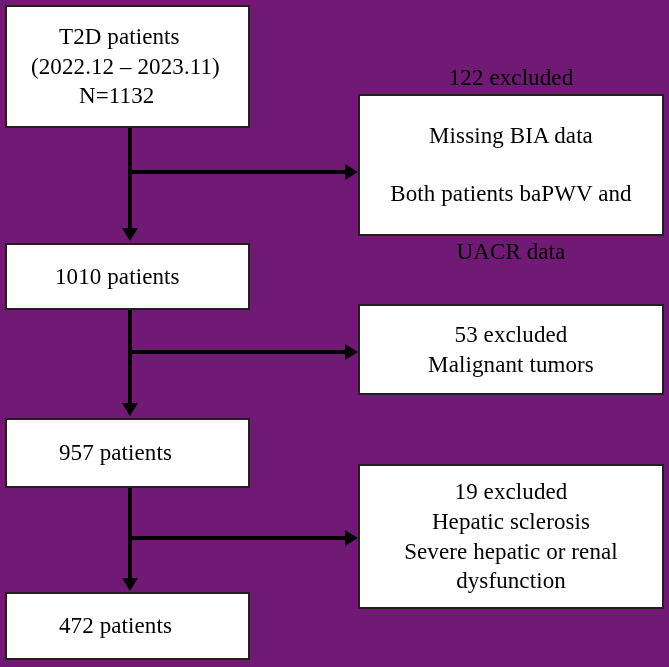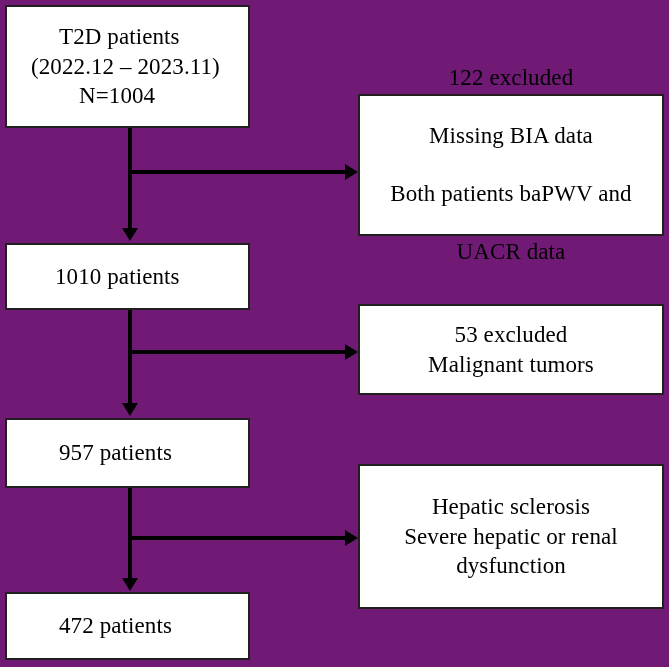--- a/index.html
+++ b/index.html
@@ -85,21 +85,21 @@
   }
 </style>
 </head>
 <body>
 
 <div id="flow-canvas">
 
   <div class="node cohort" style="left:5px; top:5px; width:245px; height:123px;">
     <span class="line" style="padding-left:52px;">T2D patients</span>
     <span class="line" style="padding-left:24px;">(2022.12 – 2023.11)</span>
-    <span class="line" style="padding-left:72px;">N=1004</span>
+    <span class="line" style="padding-left:72px;">N=1132</span>
   </div>
 
   <div class="node cohort" style="left:5px; top:243px; width:245px; height:67px;">
     <span class="line">1010 patients</span>
   </div>
 
   <div class="node cohort" style="left:5px; top:418px; width:245px; height:70px;">
     <span class="line" style="padding-left:52px;">957 patients</span>
   </div>
 
@@ -113,20 +113,21 @@
     <span class="line">Both patients baPWV and</span>
     <span class="line">UACR data</span>
   </div>
 
   <div class="node exclusion" style="left:358px; top:304px; width:306px; height:91px;">
     <span class="line">53 excluded</span>
     <span class="line">Malignant tumors</span>
   </div>
 
   <div class="node exclusion" style="left:358px; top:464px; width:306px; height:145px;">
+    <span class="line">19 excluded</span>
     <span class="line">Hepatic sclerosis</span>
     <span class="line">Severe hepatic or renal</span>
     <span class="line">dysfunction</span>
   </div>
 
   <div class="conn vline" style="left:128px; top:128px; height:100px;"></div>
   <div class="arrow-down" style="left:122px; top:228px;"></div>
 
   <div class="conn hline" style="left:132px; top:170px; width:214px;"></div>
   <div class="arrow-right" style="left:345px; top:164px;"></div>

